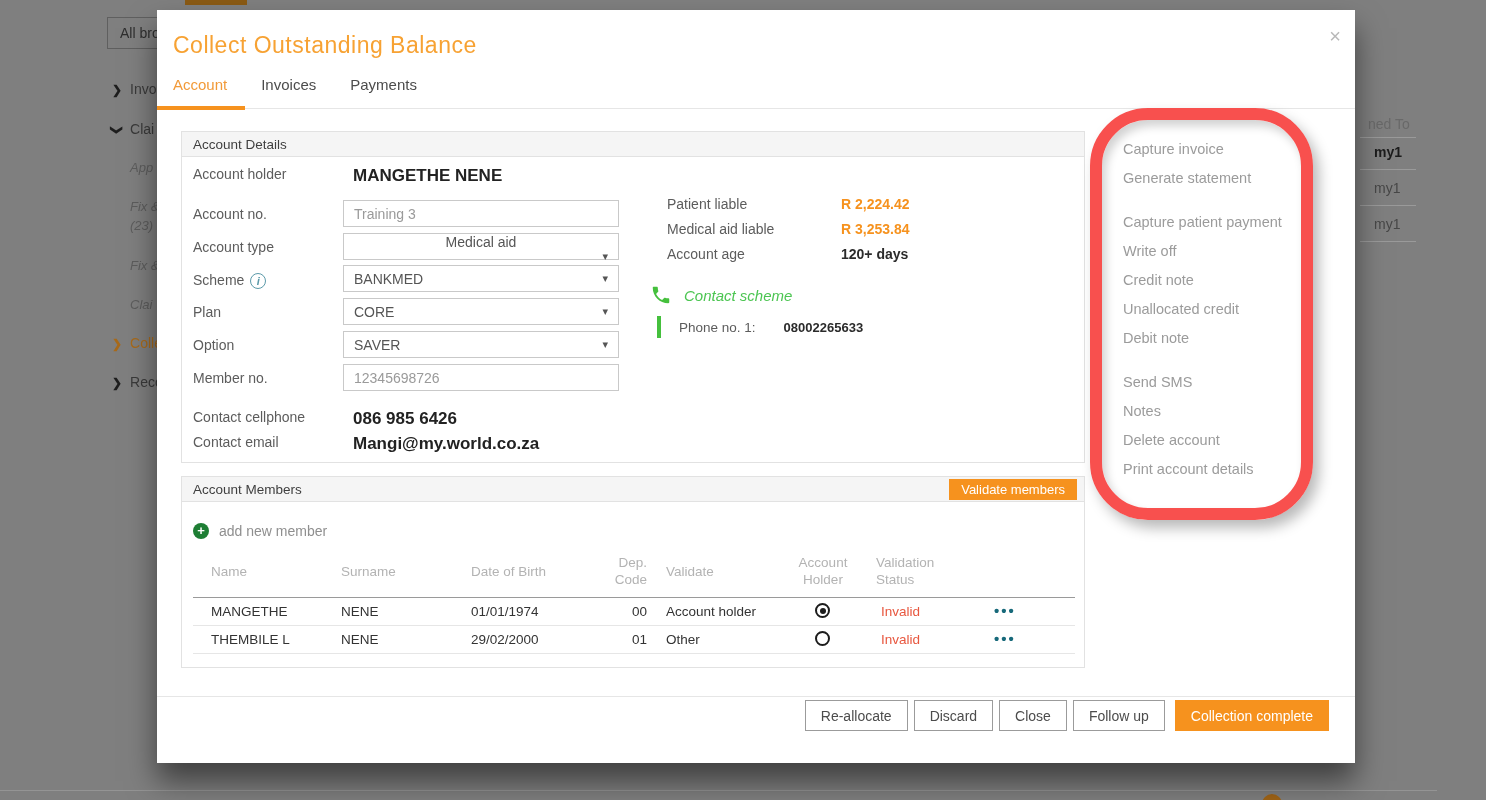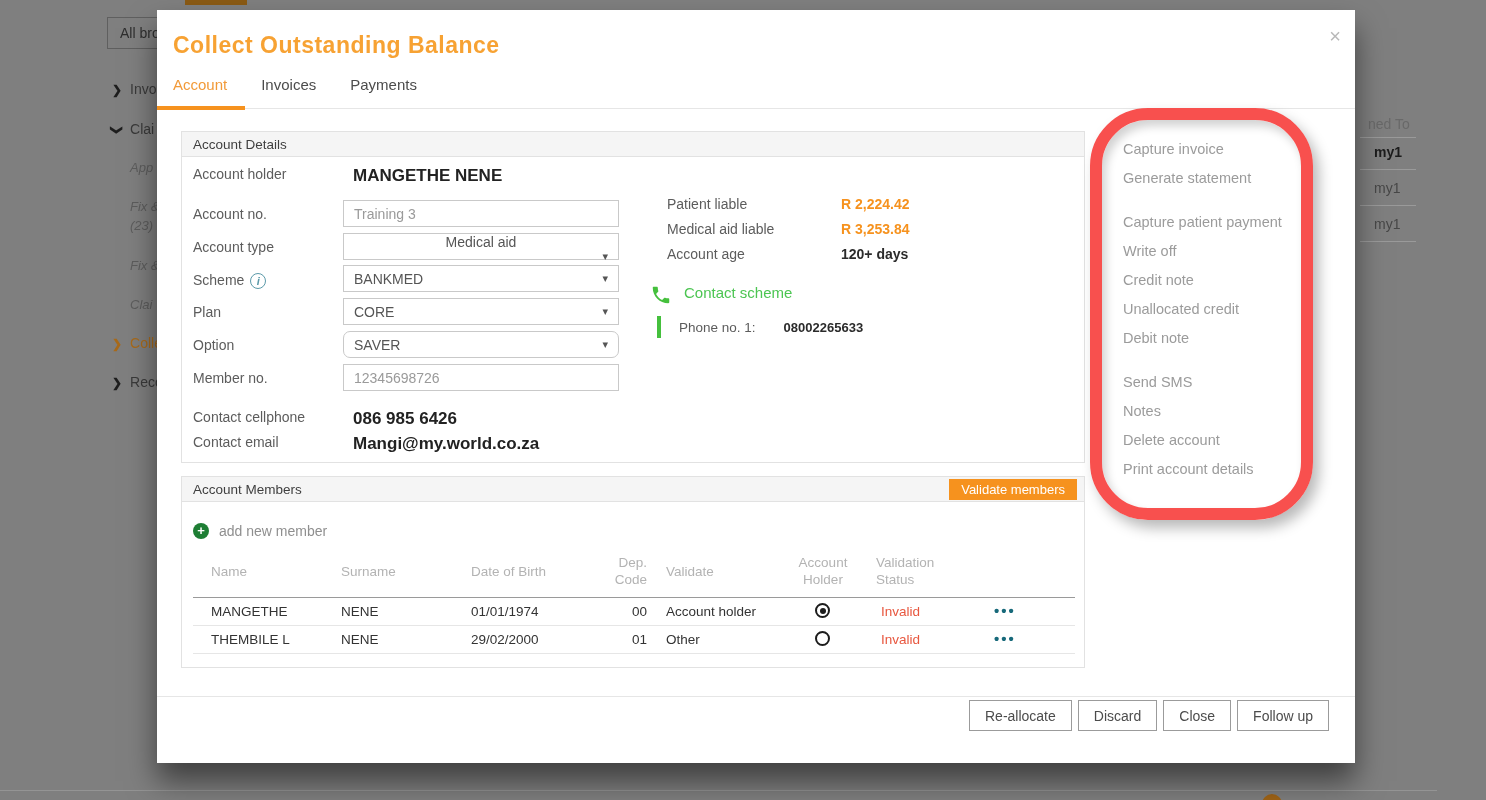--- a/index.html
+++ b/index.html
@@ -19,21 +19,21 @@
   .bd-rline { position:absolute; left:1360px; width:56px; height:1px; background:#9a9a9a; }
   .bd-rrow { position:absolute; left:1374px; color:#474747; font-size:14px; }
   .bd-rrow.bold { color:#1c1c1c; font-weight:bold; }
   .bd-bottomline { position:absolute; left:0; top:790px; width:1437px; height:1px; background:#949494; }
   .bd-fab { position:absolute; left:1262px; top:794px; width:20px; height:10px; border-radius:10px 10px 0 0; background:#a06416; }
 
   
   .modal { position:absolute; left:157px; top:10px; width:1198px; height:753px; background:#ffffff;
            box-shadow:0 18px 28px rgba(0,0,0,0.5); }
   .modal-close { position:absolute; top:16px; right:14px; color:#b8b8b8; font-size:20px; line-height:20px; cursor:pointer; }
-  .modal-title { position:absolute; left:16px; top:22px; font-size:23px; color:#f7a233; letter-spacing:.5px;font-weight:bold; }
+  .modal-title { position:absolute; left:16px; top:22px; font-size:23px; color:#f7a233; letter-spacing:.5px; }
 
   .tabs { position:absolute; left:16px; top:66px; display:flex; gap:34px; font-size:15px; color:#4c4c4c; }
   .tab { padding-bottom:12px; cursor:pointer; }
   .tab.active { color:#f29a38; }
   .tabs-line { position:absolute; left:0; top:98px; width:100%; height:1px; background:#e6e6e6; }
   .tabs-underline { position:absolute; left:0; top:96px; width:88px; height:4px; background:#f6921e; }
 
   
   .panel { position:absolute; left:24px; width:904px; border:1px solid #e2e2e2; background:#fff; }
   .panel-head { height:25px; background:#f5f5f5; border-bottom:1px solid #e2e2e2; font-size:13.5px; color:#3f3f3f;
@@ -47,21 +47,21 @@
           font-size:14px; display:flex; align-items:center; padding:0 10px; color:#555; }
   input.ctrl { color:#9a9a9a; outline:none; }
   .select .caret { margin-left:auto; color:#555; font-size:11px; }
   .info-icon { display:inline-block; width:16px; height:16px; border:1px solid #5b9aa9; border-radius:50%;
                color:#5b9aa9; font-size:11px; font-style:italic; text-align:center; line-height:15px; margin-left:6px; font-weight:bold; }
 
   .sum-label { position:absolute; left:485px; color:#5c5c5c; font-size:14px; white-space:nowrap; }
   .sum-value { position:absolute; left:659px; font-size:14px; font-weight:bold; white-space:nowrap; }
   .sum-orange { color:#f6921e; } .sum-dark { color:#2b2b2b; }
 
-  .contact-scheme { position:absolute; left:468px; top:152px; display:flex; gap:12px; cursor:pointer; }
+  .contact-scheme { position:absolute; left:468px; top:152px; display:flex; align-items:center; gap:12px; cursor:pointer;font-style:italic; }
   .contact-scheme span { color:#4cc552; font-size:15px; }
   .phone-row { position:absolute; left:475px; top:184px; display:flex; align-items:center; }
   .phone-bar { width:4px; height:22px; background:#45c03d; margin-right:18px; }
   .phone-label { color:#5c5c5c; font-size:13.5px; }
   .phone-value { color:#2b2b2b; font-size:13px; font-weight:bold; margin-left:28px; }
 
   
   .validate-btn { position:absolute; right:7px; top:2px; height:21px; background:#f6921e; color:#fff; font-size:13px;
                   border:none; padding:0 12px; cursor:pointer; }
   .add-row { position:absolute; left:11px; top:46px; display:flex; align-items:center; gap:10px; cursor:pointer; }
@@ -171,21 +171,21 @@
       <span class="caret">▾</span>
     </div>
 
     <div class="fld-label" style="top:172px;">Plan</div>
     <div class="ctrl select" style="top:166px;">
       <span>CORE</span>
       <span class="caret">▾</span>
     </div>
 
     <div class="fld-label" style="top:205px;">Option</div>
-    <div class="ctrl select" style="top:199px;border-radius:7px;">
+    <div class="ctrl select" style="top:199px;">
       <span>SAVER</span>
       <span class="caret">▾</span>
     </div>
 
     <div class="fld-label" style="top:238px;">Member no.</div>
     <input class="ctrl" style="top: 232px;" value="12345698726">
 
     <div class="fld-label" style="top:277px;">Contact cellphone</div>
     <div class="fld-value-bold" style="top:277px;">086 985 6426</div>
 
@@ -283,14 +283,15 @@
   </div>
 
   <div class="red-ring"></div>
 
   <div class="footer-line"></div>
   <div class="footer">
     <button class="btn">Re-allocate</button>
     <button class="btn">Discard</button>
     <button class="btn">Close</button>
     <button class="btn">Follow up</button>
+    <button class="btn primary">Collection complete</button>
   </div>
 </div>
 
 </body></html>

